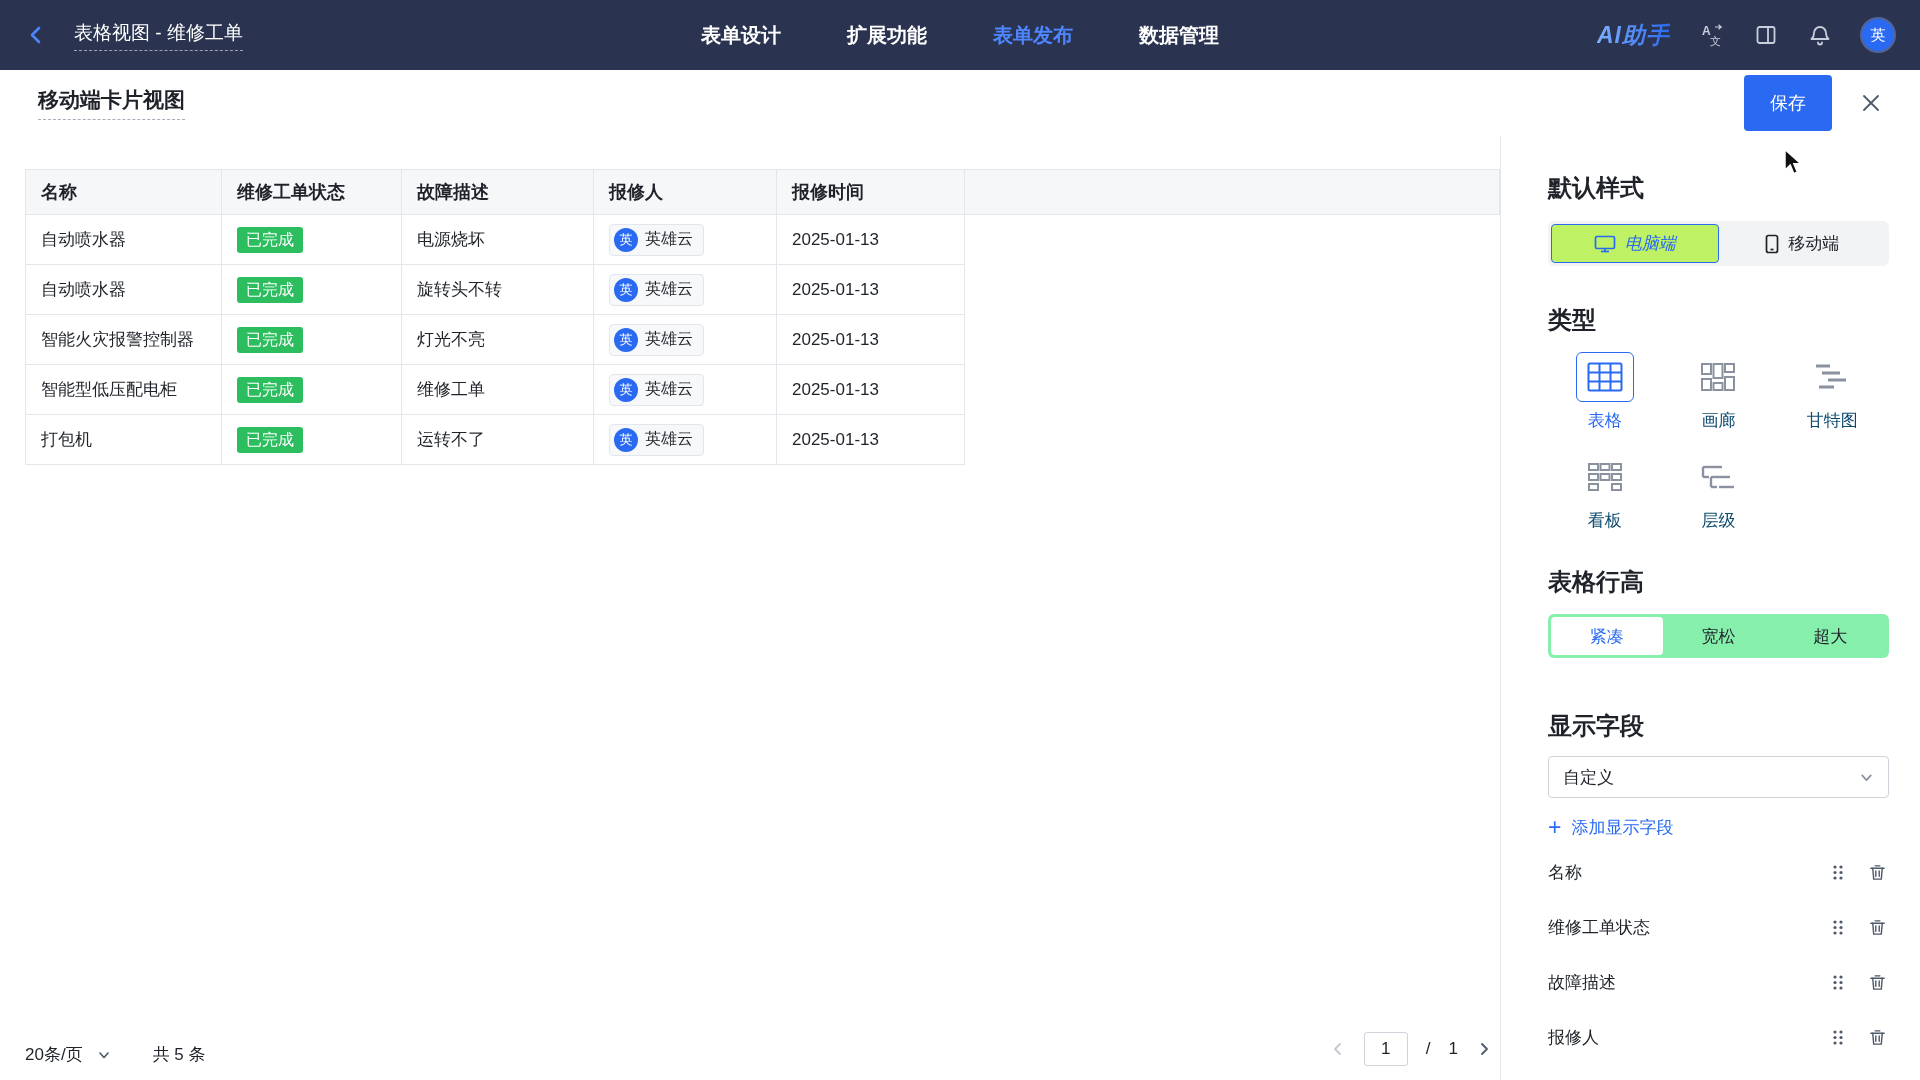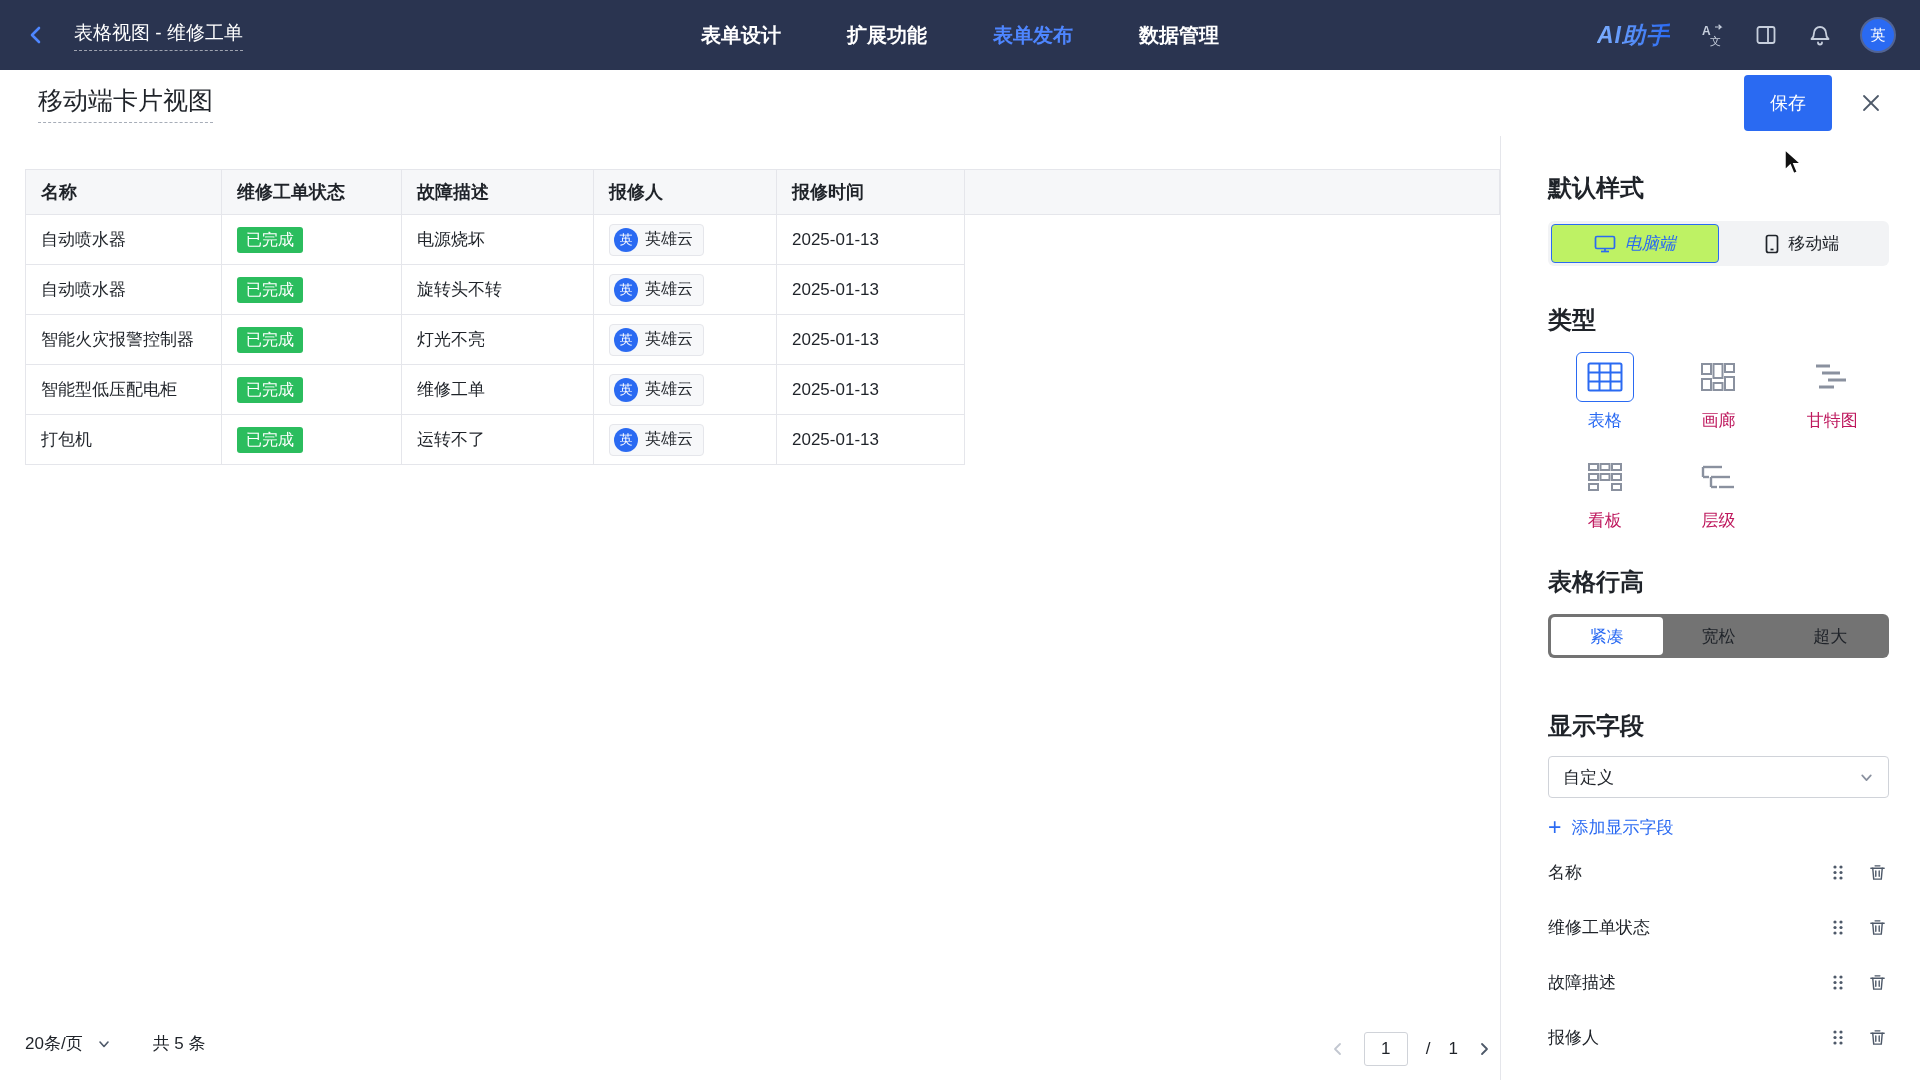--- a/index.html
+++ b/index.html
@@ -16,66 +16,66 @@
   .nav-item.active { color:#4e86ff; }
   .topbar-right { margin-left:auto; display:flex; align-items:center; gap:30px; }
   .ai-logo { font-size:23px; font-weight:700; font-style:italic; letter-spacing:1px;
     background:linear-gradient(90deg,#7fb0ff,#2a6af2); -webkit-background-clip:text; background-clip:text; color:transparent; cursor:pointer; }
   .tb-icon { width:24px; height:24px; color:#c7cfdd; display:flex; align-items:center; justify-content:center; cursor:pointer; }
   .avatar { width:32px; height:32px; border-radius:50%; background:#2a6af2; color:#fff; font-size:15px;
     display:flex; align-items:center; justify-content:center; box-shadow:0 0 0 2px rgba(130,160,230,.45); cursor:pointer; }
 
   
   .panel-header { height:66px; display:flex; align-items:center; padding:0 38px; }
-  .panel-title { font-size:25px; font-weight:400; padding-bottom:5px; border-bottom:1px dashed #a7adb8; }
+  .panel-title { font-size:21px; font-weight:700; padding-bottom:5px; border-bottom:1px dashed #a7adb8; }
   .header-right { margin-left:auto; display:flex; align-items:center; gap:28px; }
   .save-btn { width:88px; height:56px; background:#2a6af2; color:#fff; font-size:18px; border:none; border-radius:4px; cursor:pointer; font-family:inherit; }
   .close-icon { display:flex; cursor:pointer; }
 
   
   .content { display:flex; height:944px; }
   .table-area { flex:1; display:flex; flex-direction:column; padding:33px 0 14px 25px; min-width:0; }
 
   .t-header { display:flex; height:46px; width:1475px; background:#f6f7f9; border:1px solid #e5e6eb; }
   .th { display:flex; align-items:center; padding-left:15px; font-size:18px; font-weight:700; border-right:1px solid #e5e6eb; }
   .cfill { flex:1; border-right:none; }
   .c0{width:196px;} .c1{width:180px;} .c2{width:192px;} .c3{width:183px;} .c4{width:188px;}
   .t-body { width:940px; border-left:1px solid #e5e6eb; }
   .t-row { display:flex; height:50px; border-bottom:1px solid #e5e6eb; background:#fff; }
   .td { display:flex; align-items:center; padding-left:15px; font-size:17px; border-right:1px solid #e5e6eb; }
   .status-badge { background:#2bbd5e; color:#fff; font-size:16px; padding:5px 9px; border-radius:3px; line-height:1; }
   .reporter-pill { display:flex; align-items:center; gap:7px; background:#f7f8fa; border:1px solid #e5e6eb; border-radius:4px; padding:3px 10px 3px 4px; }
   .row-avatar { width:24px; height:24px; border-radius:50%; background:#2a6af2; color:#fff; font-size:13px; display:flex; align-items:center; justify-content:center; flex:none; }
   .reporter-name { font-size:16px; }
 
-  .table-footer { margin-top:auto; display:flex; align-items:flex-start; width:1475px; padding-right:8px; }
+  .table-footer { margin-top:auto; display:flex; align-items:flex-end; width:1475px; padding-right:8px; }
   .page-size { display:flex; align-items:center; gap:14px; font-size:17px; cursor:pointer; }
   .total-count { margin-left:42px; font-size:17px; }
   .pager { margin-left:auto; display:flex; align-items:center; gap:18px; }
   .pager .chev { display:flex; cursor:pointer; }
   .page-input { width:44px; height:34px; border:1px solid #d0d3d9; border-radius:3px; text-align:center; font-size:17px; font-family:inherit; color:#1f2329; }
   .pager-sep, .pager-total { font-size:17px; }
 
   
   .settings { width:420px; border-left:1px solid #e5e6eb; padding:36px 31px 0 47px; }
   .sec-title { font-size:24px; font-weight:700; }
   .mt-type { margin-top:38px; } .mt-rowh { margin-top:34px; } .mt-fields { margin-top:52px; }
 
   .device-toggle { margin-top:17px; display:flex; background:#f2f3f5; border-radius:6px; padding:3px; height:45px; }
   .device-btn { flex:1; display:flex; align-items:center; justify-content:center; gap:9px; font-size:17px; color:#1f2329; border-radius:4px; border:1px solid transparent; cursor:pointer; }
   .device-btn.active { background:#bef264; border-color:#2a6af2; color:#2a6af2;font-style:italic; }
 
   .types { margin-top:16px; display:grid; grid-template-columns:repeat(3,1fr); row-gap:20px; }
   .type-item { display:flex; flex-direction:column; align-items:center; cursor:pointer;justify-content:space-between; }
   .type-box { width:58px; height:50px; display:flex; align-items:center; justify-content:center; border:1px solid transparent; border-radius:6px; }
   .type-item.active .type-box { border-color:#2a6af2; background:#fff; }
-  .type-label { margin-top:7px; font-size:17px; color:#be185d; }
+  .type-label { margin-top:7px; font-size:17px; color:#0c4a6e; }
   .type-item.active .type-label { color:#2a6af2; }
 
-  .seg { margin-top:16px; display:flex; background:#737373; border-radius:6px; padding:3px; height:44px; }
+  .seg { margin-top:16px; display:flex; background:#86efac; border-radius:6px; padding:3px; height:44px; }
   .seg-btn { flex:1; display:flex; align-items:center; justify-content:center; font-size:17px; color:#1f2329; border-radius:4px; cursor:pointer; }
   .seg-btn.active { background:#fff; color:#2a6af2; }
 
   .select { margin-top:14px; height:42px; border:1px solid #d0d3d9; border-radius:4px; display:flex; align-items:center; justify-content:space-between; padding:0 14px; font-size:17px; cursor:pointer; }
   .add-field { margin-top:18px; display:flex; align-items:center; gap:10px; color:#2a6af2; font-size:17px; cursor:pointer; }
   .plus { font-size:23px; line-height:1; font-weight:400; }
   .field-list { margin-top:6px; }
   .field-row { height:55px; display:flex; align-items:center; }
   .field-label { font-size:17px; }
   .field-actions { margin-left:auto; display:flex; align-items:center; gap:24px; padding-right:2px; }

